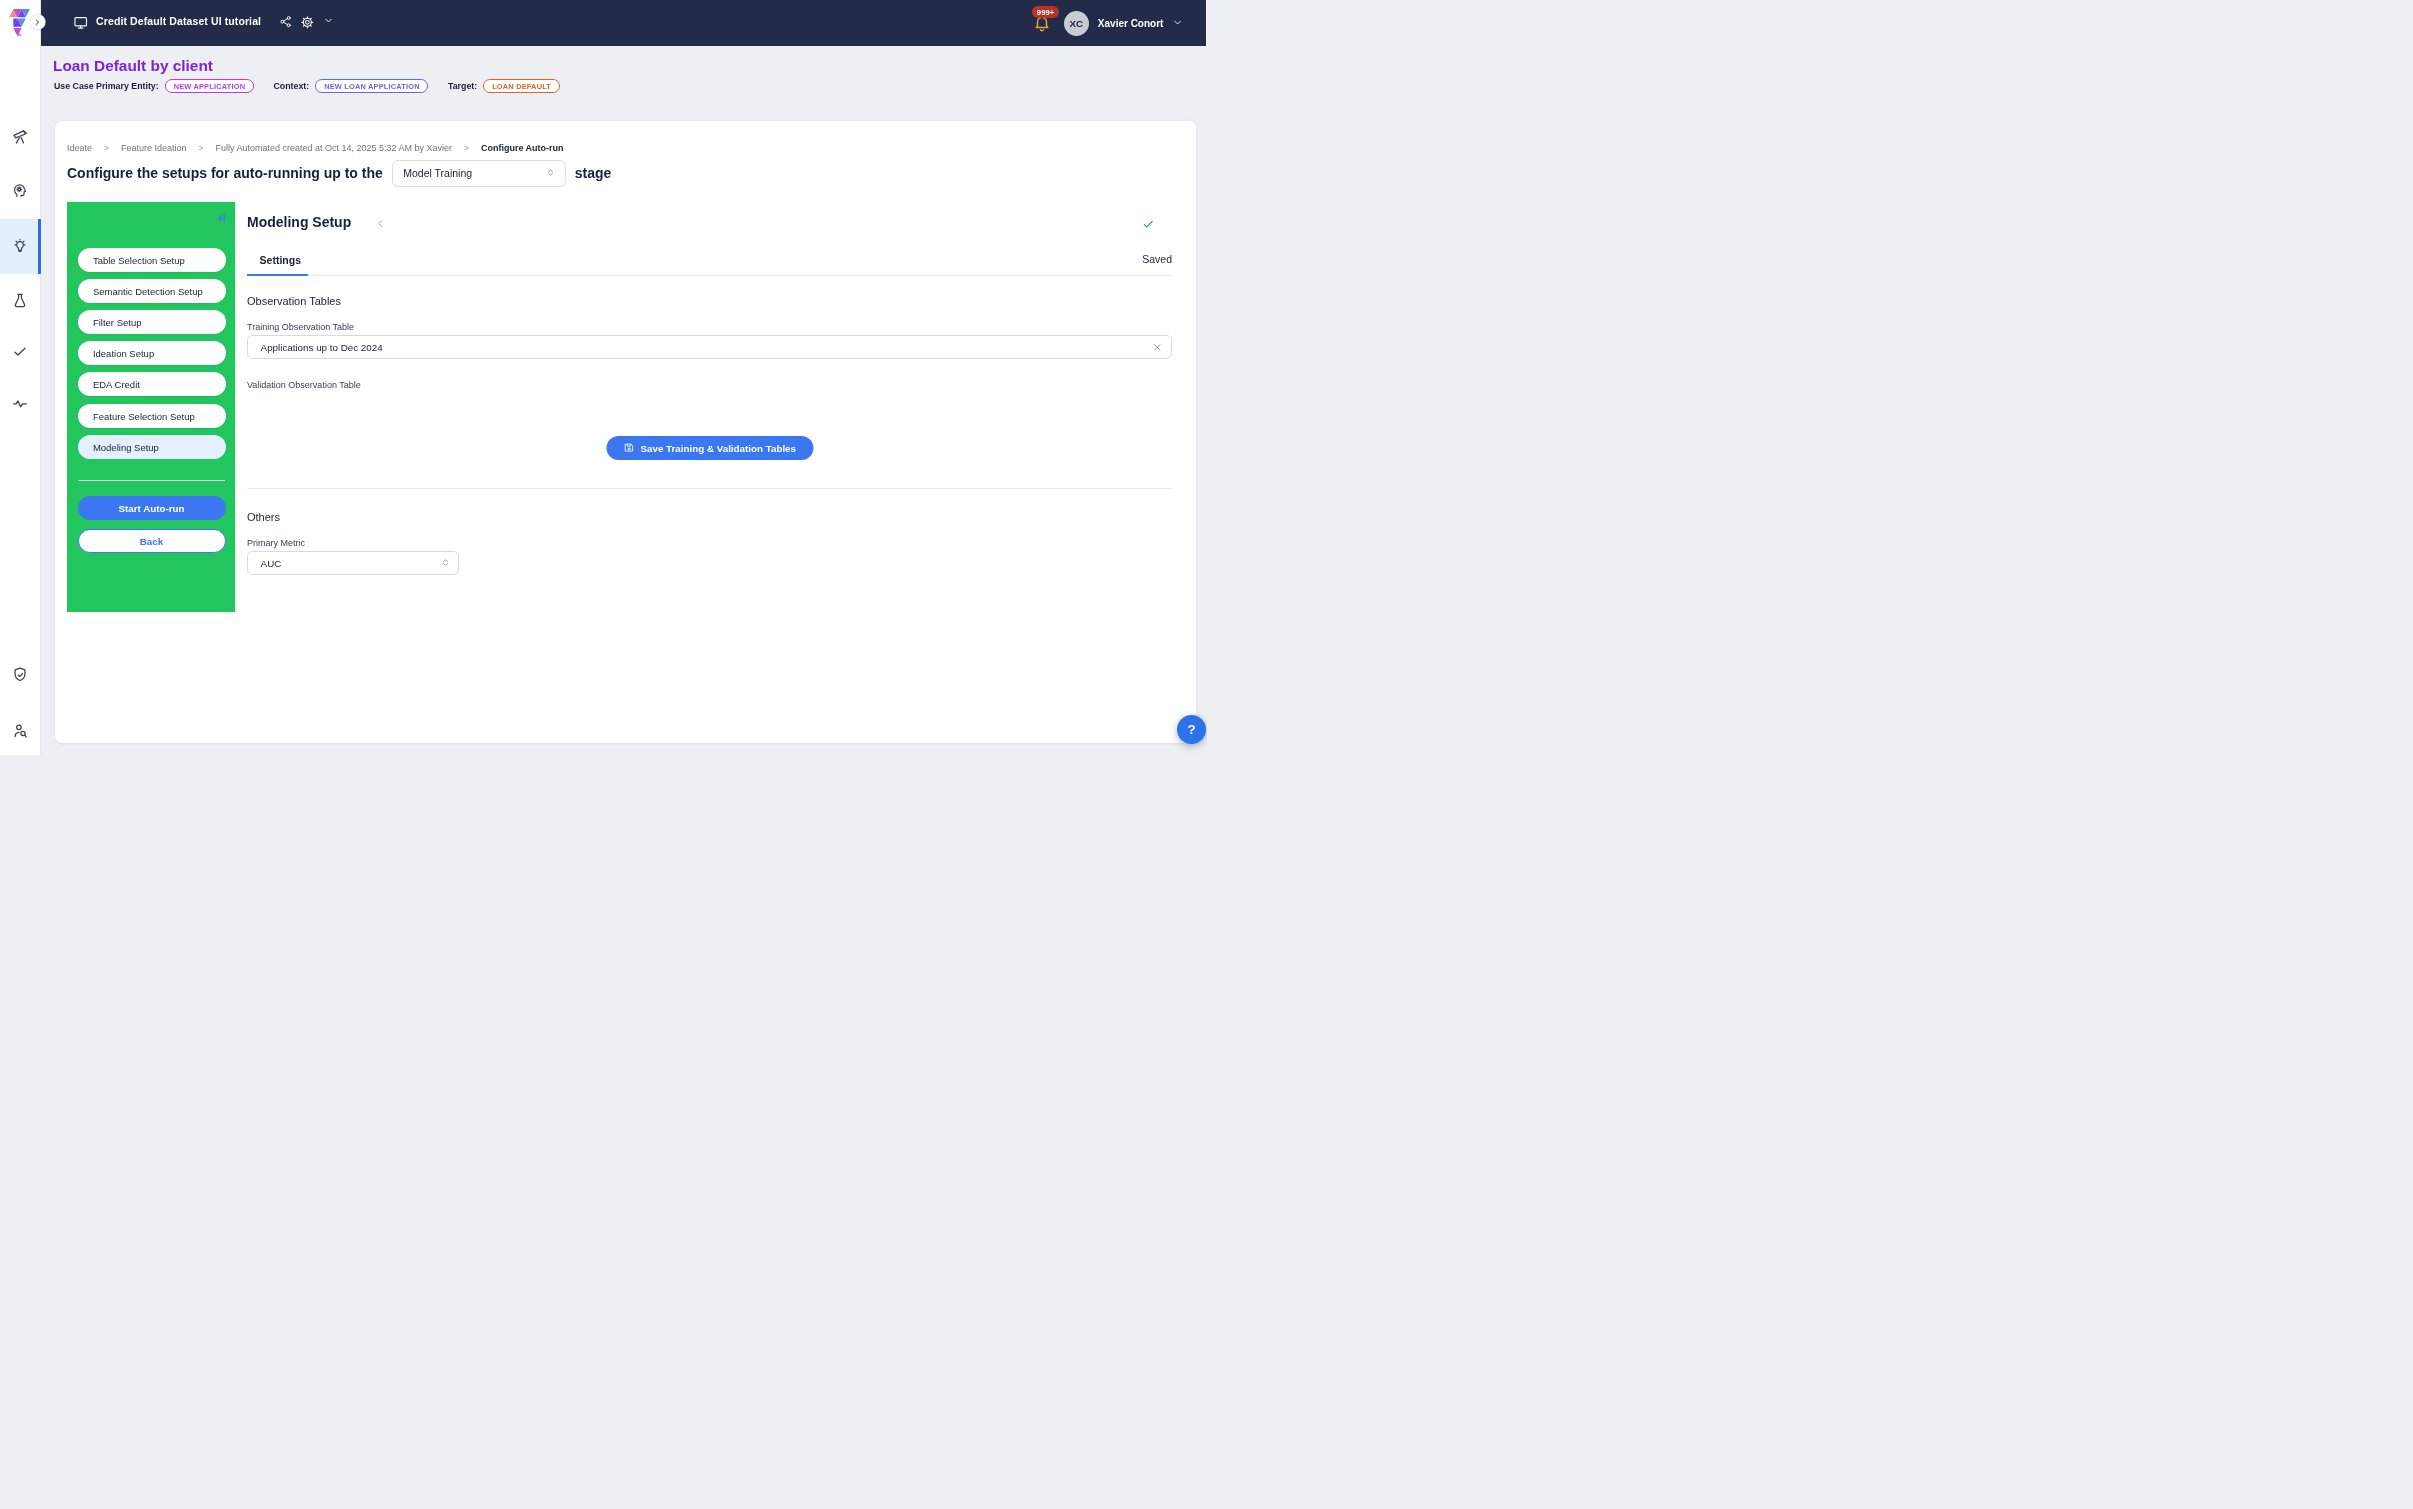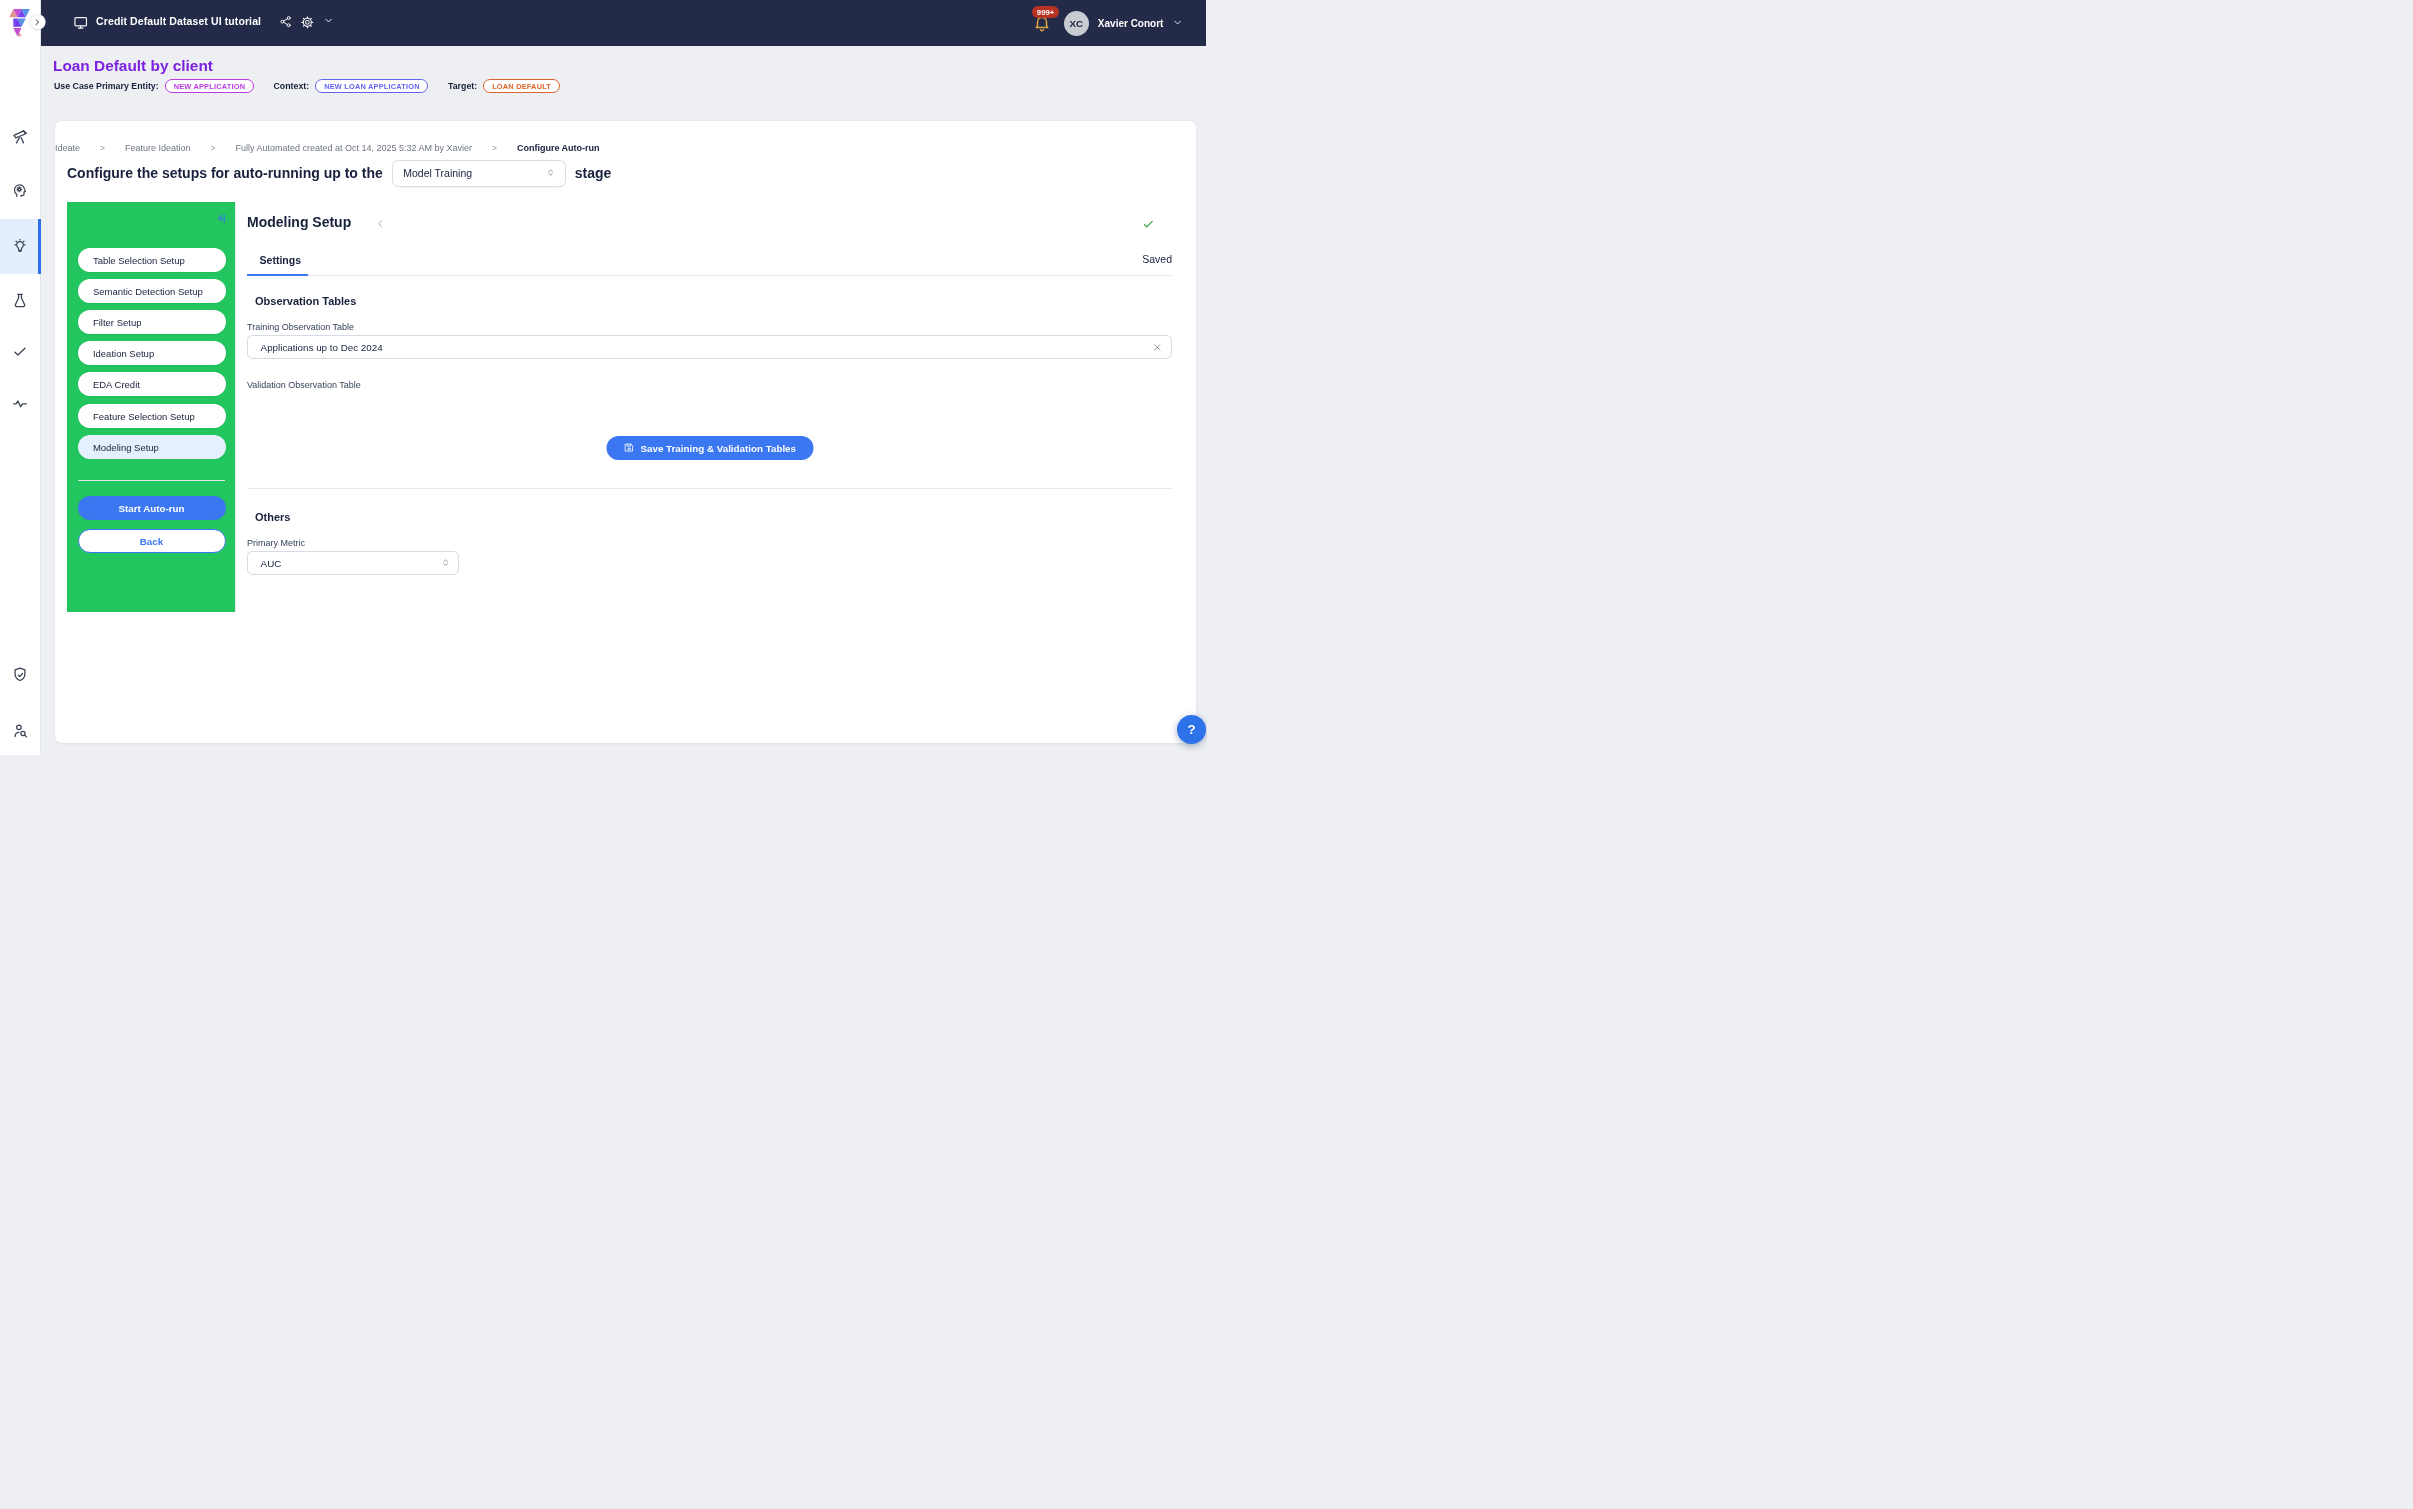--- a/index.html
+++ b/index.html
@@ -50,21 +50,21 @@
   .meta-label { font-size:8.8px; font-weight:700; color:#18213c; }
   .badge { border-radius:700px; padding:2.1px 7.7px 1.4px; font-size:7.4px; font-weight:700; letter-spacing:0.2px; line-height:9px; background:#fff; }
   .badge-fuchsia { border:1.1px solid #bb3ce0; color:#bb3ce0; }
   .badge-indigo  { border:1.1px solid #6466f1; color:#6466f1; }
   .badge-orange  { border:1.1px solid #d9632a; color:#d9632a; }
 
   
   .card { position:absolute; left:55px; top:121px; width:1141px; height:622px; background:#fff;
     border-radius:7px; box-shadow:0 0.7px 2.8px rgba(20,30,60,.07); }
 
-  .breadcrumb { position:absolute; left:0; top:22.4px; display:flex; align-items:flex-start; gap:20px; font-size:9px; color:#6e7582; }
+  .breadcrumb { position:absolute; left:12px; top:22.4px; display:flex; align-items:flex-start; gap:12px; font-size:9px; color:#6e7582; }
   .crumb-current { color:#18213c; font-weight:600; }
   .crumb-sep { color:#9aa1ab; font-size:8.4px; }
 
   .heading-row { position:absolute; left:12px; top:38px; height:28px; display:flex; align-items:center; gap:9px; }
   .heading-text { font-size:14px; font-weight:700; color:#18213c; }
   .stage-select { width:174px; height:27px; border:0.7px solid #d9dde3; border-radius:6.3px; background:#fff;
     display:flex; align-items:center; justify-content:space-between; padding:0 8.4px 0 10.5px;
     font-size:10.5px; color:#18213c; box-shadow:0 0.7px 1.4px rgba(0,0,0,.03); }
 
   
@@ -85,21 +85,21 @@
   .content { position:absolute; left:192px; top:0; width:925px; height:622px; }
   .content-title { position:absolute; left:0; top:93px; font-size:14px; font-weight:700; color:#18213c; }
   .content-back { position:absolute; left:128px; top:97px; color:#9aa1ac; }
   .saved { position:absolute; right:0; top:97px; display:flex; align-items:flex-start; gap:22px; font-size:10.5px; color:#18213c;flex-direction:column; }
   .saved-check { color:#2e9e44; }
 
   .tab { position:absolute; left:12.6px; top:133px; font-size:10.5px; font-weight:600; color:#18213c; }
   .tab-line { position:absolute; left:0; right:0; top:154px; height:0.7px; background:#e7e9ee; }
   .tab-indicator { position:absolute; left:0; top:153px; width:61px; height:2.1px; background:#3b77f1; }
 
-  .section-title { position:absolute; left:8px; font-size:11px; font-weight:700; color:#18213c; }
+  .section-title { position:absolute; left:0; font-size:11px; font-weight:400; color:#18213c; }
   .field-label { position:absolute; left:0; font-size:9px; color:#333f55; }
 
   .field-box { position:absolute; left:0; width:925px; height:24px; border:0.7px solid #d6dbe2; border-radius:5.6px;
     background:#fff; display:flex; align-items:center; justify-content:space-between; padding:0 8.4px 0 12.6px;
     font-size:9.8px; color:#18213c; }
   .clear-btn { color:#8a909b; display:flex; align-items:center; }
 
   .btn-save-tables { position:absolute; left:50%; transform:translateX(-50%); top:315px; height:24px;
     padding:0 17px; border-radius:12px; background:#3b77f1; border:none; color:#fff; font-size:9.8px; font-weight:700;
     display:flex; align-items:center; gap:6.3px; white-space:nowrap; }

